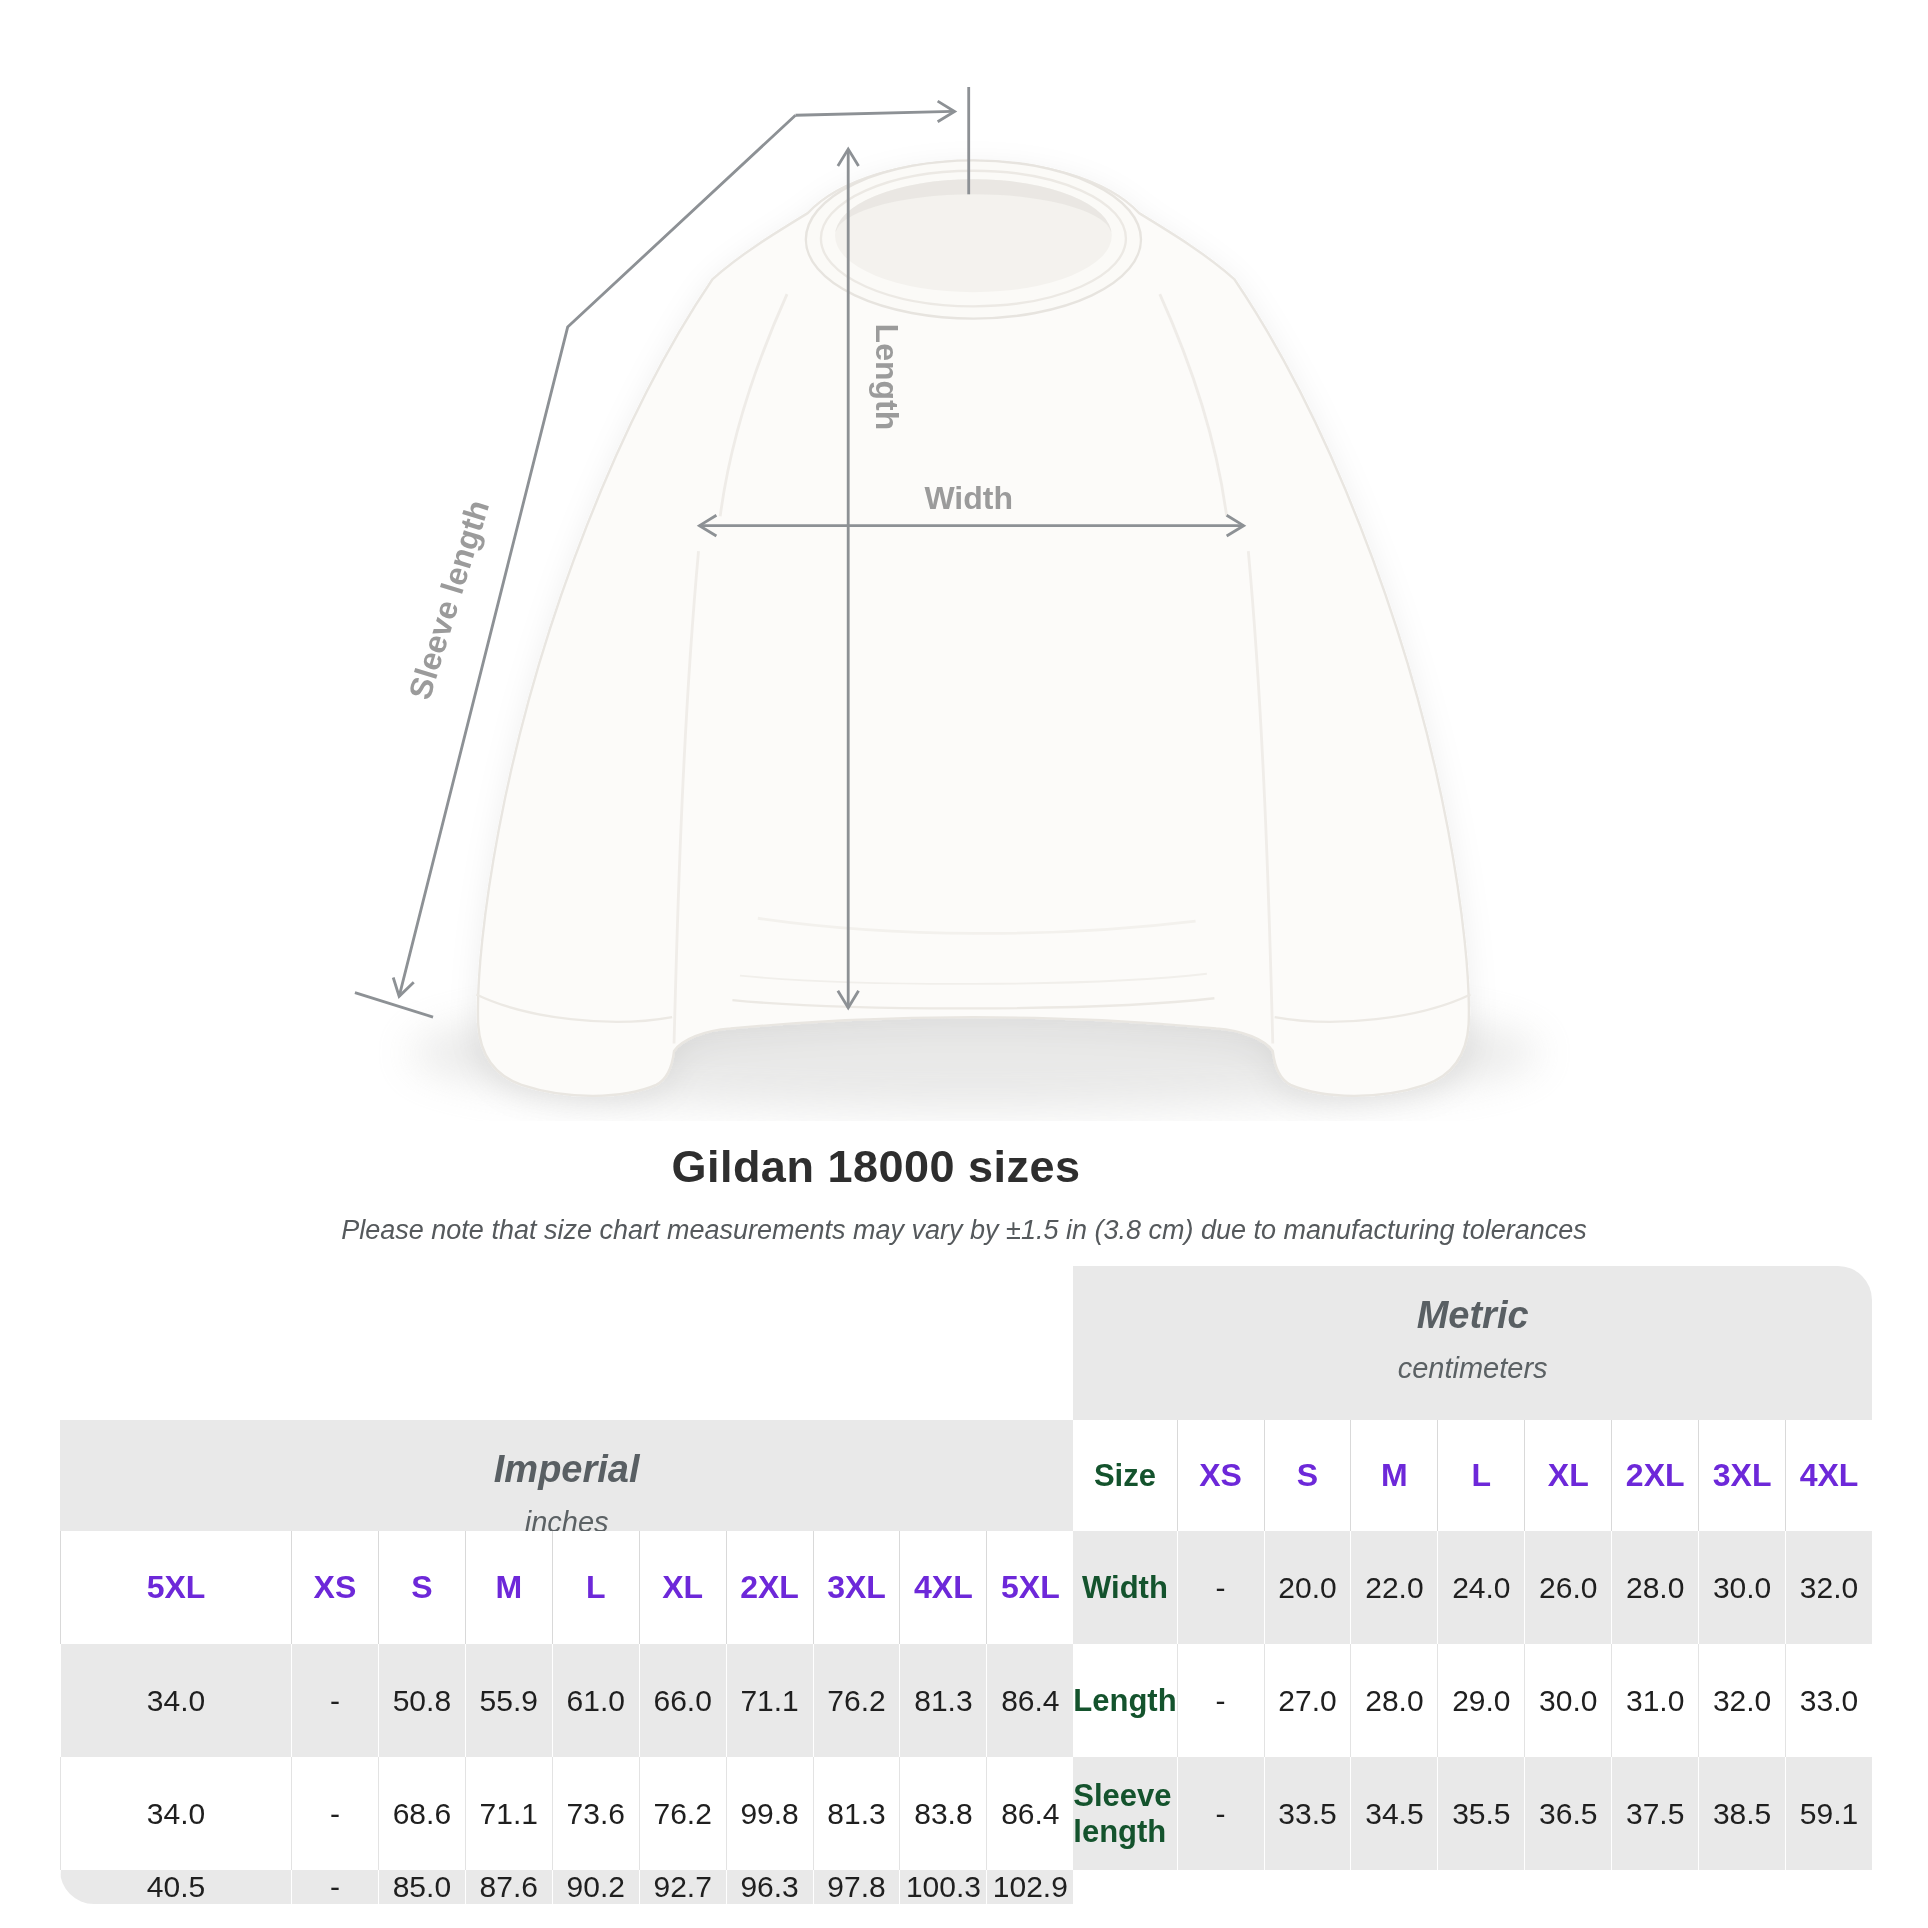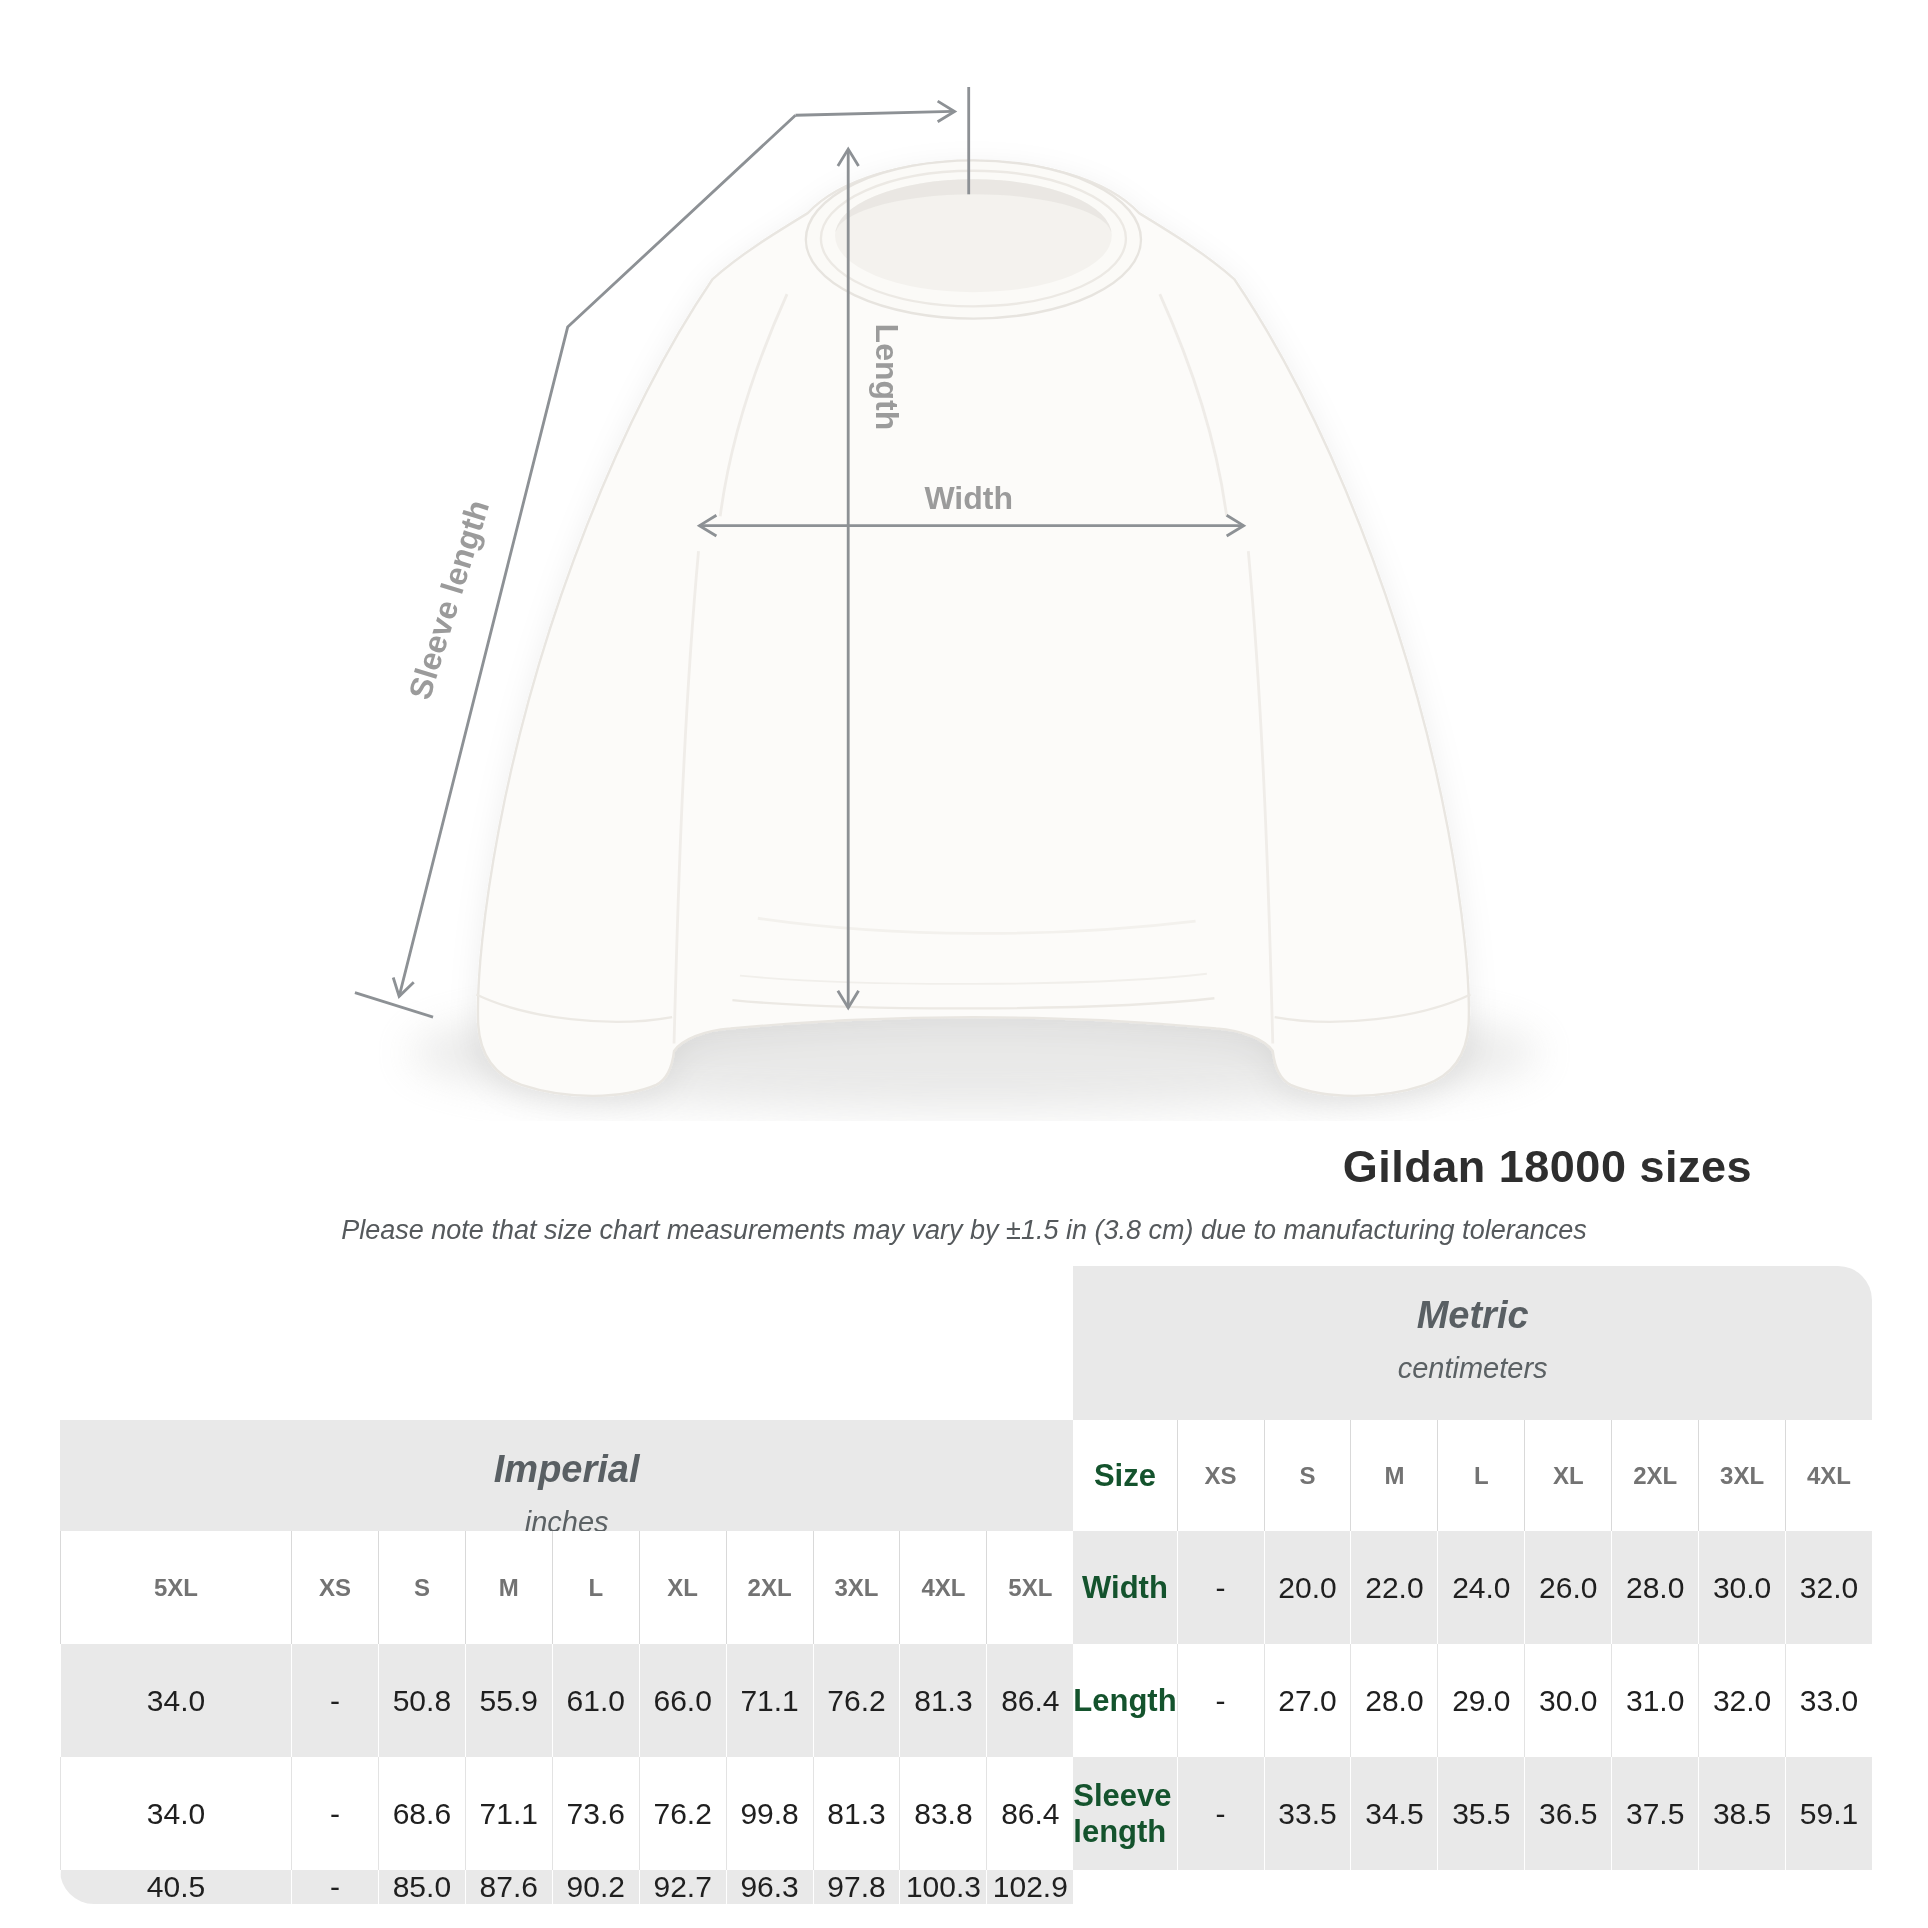--- a/index.html
+++ b/index.html
@@ -5,37 +5,37 @@
   html,body{margin:0;padding:0;background:#fff;}
   body{width:1928px;height:1928px;position:relative;overflow:hidden;
        font-family:"Liberation Sans","DejaVu Sans",sans-serif;}
   .page{position:absolute;inset:0;background:#ffffff;}
 
   
   .diagram{position:absolute;left:0;top:0;}
 
   
   .title{position:absolute;top:1141px;left:0;width:1752px;margin:0;
-         text-align:right;font-size:45px;font-weight:bold;color:#2e2e2e;letter-spacing:0.5px;}
+         text-align:center;font-size:45px;font-weight:bold;color:#2e2e2e;letter-spacing:0.5px;}
   .subtitle{position:absolute;top:1215px;left:0;width:1928px;margin:0;
             text-align:center;font-style:italic;font-size:27px;color:#55595c;}
 
   
   .sizetable{position:absolute;left:60px;top:1266px;width:1812px;
              display:grid;grid-template-columns:231px repeat(18,1fr);
              grid-template-rows:154px 111px 113px 113px 113px;
              border-radius:34px;overflow:hidden;}
   .cell{display:flex;align-items:center;justify-content:center;}
   .group{background:#e9e9e9;display:flex;flex-direction:column;align-items:center;
          justify-content:flex-start;padding-top:28px;box-sizing:border-box;}
   .group-imperial{grid-column:1 / span 10;}
   .group-metric{grid-column:11 / span 9;}
   .gname{font-size:38px;font-weight:bold;font-style:italic;color:#595f63;}
   .gunit{font-size:29px;font-style:italic;color:#5b6164;margin-top:15px;}
-  .hrow{background:#ffffff;font-size:24px;font-weight:bold;color:#737373;}
+  .hrow{background:#ffffff;font-size:32px;font-weight:bold;color:#6d28d9;}
   .hrow.sep{border-left:1.9px solid #d9d9d9;}
   .grow{background:#e9e9e9;}
   .wrow{background:#ffffff;}
   .grow.sep{border-left:1.9px solid #ffffff;}
   .wrow.sep{border-left:1.9px solid #e3e3e3;}
   .rowlabel{font-size:31px;font-weight:bold;color:#14532d;}
   .val{font-size:30px;color:#1f1f1f;}
 </style>
 </head>
 <body>

